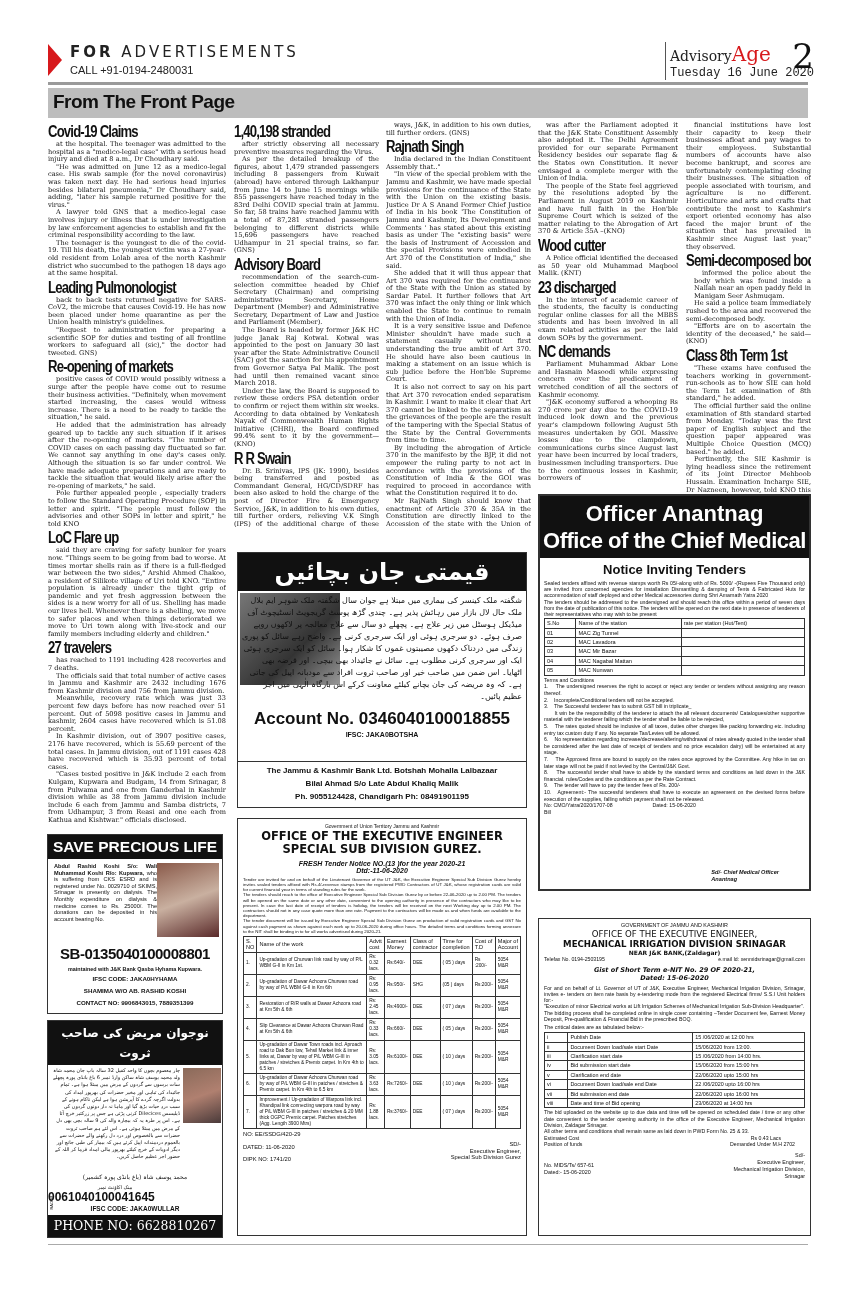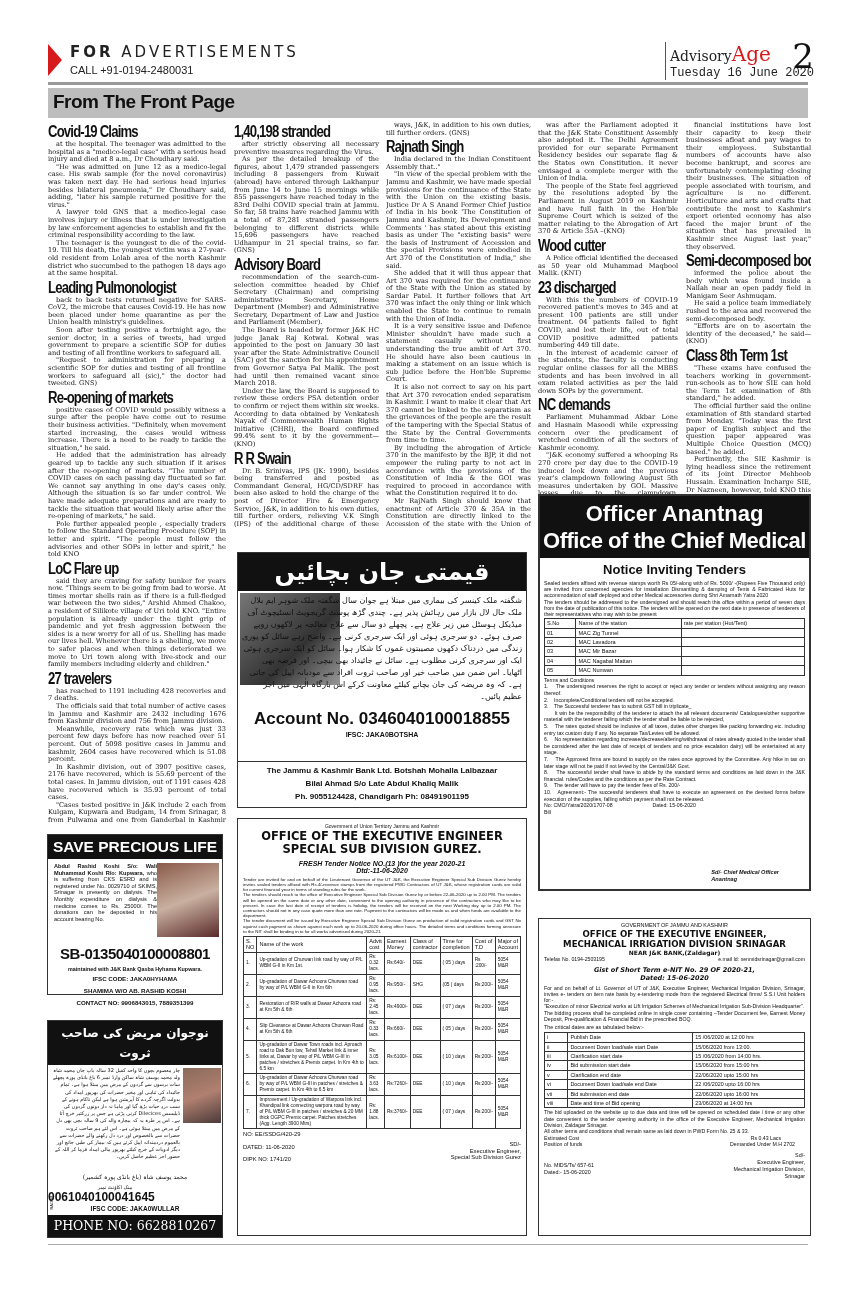--- a/index.html
+++ b/index.html
@@ -47,21 +47,20 @@
   </div>
 
 <div class="col" id="col1" style="left: 48px; top: 122px; width: 178px; height: 700px; overflow: hidden;">
     <h2>Covid-19 Claims</h2>
     <p style="text-indent: 8px;">at the hospital. The teenager was admitted to the hospital as a "medico-legal case" with a serious head injury and died at 8 a.m., Dr Choudhary said.</p>
     <p>"He was admitted on June 12 as a medico-legal case. His swab sample (for the novel coronavirus) was taken next day. He had serious head injuries besides bilateral pneumonia," Dr Choudhary said, adding, "later his sample returned positive for the virus."</p>
     <p>A lawyer told GNS that a medico-legal case involves injury or illness that is under investigation by law enforcement agencies to establish and fix the criminal responsibility according to the law.</p>
     <p>The teenager is the youngest to die of the covid-19. Till his death, the youngest victim was a 27-year-old resident from Lolab area of the north Kashmir district who succumbed to the pathogen 18 days ago at the same hospital.</p>
     <h2>Leading Pulmonologist</h2>
     <p style="text-indent: 8px;">back to back tests returned negative for SARS-CoV2, the microbe that causes Covid-19. He has now been placed under home quarantine as per the Union health ministry's guidelines.</p>
-    <p>Soon after testing positive a fortnight ago, the senior doctor, in a series of tweets, had urged government to prepare a scientific SOP for duties and testing of all frontline workers to safeguard all.</p>
     <p>"Request to administration for preparing a scientific SOP for duties and testing of all frontline workers to safeguard all (sic)," the doctor had tweeted. GNS)</p>
     <h2>Re-opening of markets</h2>
     <p style="text-indent: 8px;">positive cases of COVID would possibly witness a surge after the people have come out to resume their business activities. "Definitely, when movement started increasing, the cases would witness increase. There is a need to be ready to tackle the situation," he said.</p>
     <p>He added that the administration has already geared up to tackle any such situation if it arises after the re-opening of markets. "The number of COVID cases on each passing day fluctuated so far. We cannot say anything in one day's cases only. Although the situation is so far under control. We have made adequate preparations and are ready to tackle the situation that would likely arise after the re-opening of markets," he said.</p>
     <p>Pole further appealed people , especially traders to follow the Standard Operating Procedure (SOP) in letter and spirit. "The people must follow the advisories and other SOPs in letter and spirit," he told KNO</p>
     <h2>LoC Flare up</h2>
     <p style="text-indent: 8px;">said they are craving for safety bunker for years now. "Things seem to be going from bad to worse. At times mortar shells rain as if there is a full-fledged war between the two sides," Arshid Ahmed Chakoo, a resident of Silikote village of Uri told KNO. "Entire population is already under the tight grip of pandemic and yet fresh aggression between the sides is a new worry for all of us. Shelling has made our lives hell. Whenever there is a shelling, we move to safer places and when things deteriorated we move to Uri town along with live-stock and our family members including elderly and children."</p>
     <h2>27 travelers</h2>
     <p style="text-indent: 8px;">has reached to 1191 including 428 recoveries and 7 deaths.</p>
     <p>The officials said that total number of active cases in Jammu and Kashmir are 2432 including 1676 from Kashmir division and 756 from Jammu division.</p>
@@ -90,30 +89,29 @@
     <p>It is also not correct to say on his part that Art 370 revocation ended separatism in Kashmir. I want to make it clear that Art 370 cannot be linked to the separatism as the grievances of the people are the result of the tampering with the Special Status of the State by the Central Governments from time to time.</p>
     <p>By including the abrogation of Article 370 in the manifesto by the BJP, it did not empower the ruling party to not act in accordance with the provisions of the Constitution of India &amp; the GOI was required to proceed in accordance with what the Constitution required it to do.</p>
     <p>Mr RajNath Singh should know that enactment of Article 370 &amp; 35A in the Constitution are directly linked to the Accession of the state with the Union of India. The justification of including Article 370 &amp; 35A in the Constitution of India are available in the records of the Lok Sabha debates. Pt Nehru as Prime Minister of India took the Parliament into confidence on the Delhi Agreement &amp; it</p>
   </div>
 <div class="col" id="col4" style="left: 538px; top: 122px; width: 140px; height: 415px; overflow: hidden;">
     <p>was after the Parliament adopted it that the J&amp;K State Constituent Assembly also adopted it. The Delhi Agreement provided for our separate Permanent Residency besides our separate flag &amp; the States own Constitution. It never envisaged a complete merger with the Union of India.</p>
     <p>The people of the State feel aggrieved by the resolutions adopted by the Parliament in August 2019 on Kashmir and have full faith in the Hon'ble Supreme Court which is seized of the matter relating to the Abrogation of Art 370 &amp; Article 35A –(KNO)</p>
     <h2>Wood cutter</h2>
     <p style="text-indent: 8px;">A Police official identified the deceased as 50 year old Muhammad Maqbool Malik. (KNT)</p>
     <h2>23 discharged</h2>
-    <p style="text-indent: 8px;">With this the numbers of COVID-19 recovered patient's moves to 345 and at present 100 patients are still under treatment. 04 patients failed to fight COVID, and lost their life, out of total COVID positive admitted patients numbering 449 till date.</p>
     <p>In the interest of academic career of the students, the faculty is conducting regular online classes for all the MBBS students and has been involved in all exam related activities as per the laid down SOPs by the government.</p>
     <h2>NC demands</h2>
     <p style="text-indent: 8px;">Parliament Muhammad Akbar Lone and Hasnain Masoodi while expressing concern over the predicament of wretched condition of all the sectors of Kashmir economy.</p>
     <p>"J&amp;K economy suffered a whooping Rs 270 crore per day due to the COVID-19 induced look down and the previous year's clampdown following August 5th measures undertaken by GOI. Massive losses due to the clampdown, communications curbs since August last year have been incurred by local traders, businessmen including transporters. Due to the continuous losses in Kashmir, borrowers of</p>
   </div>
 <div class="col" id="col5" style="left: 686px; top: 122px; width: 125px; height: 415px; overflow: hidden;">
     <p>financial institutions have lost their capacity to keep their businesses afloat and pay wages to their employees. Substantial numbers of accounts have also become bankrupt, and scores are unfortunately contemplating closing their businesses. The situation of people associated with tourism, and agriculture is no different. Horticulture and arts and crafts that contribute the most to Kashmir's export oriented economy has also faced the major brunt of the situation that has prevailed in Kashmir since August last year," they observed.</p>
     <h2>Semi-decomposed body</h2>
-    <p style="text-indent: 8px;">informed the police about the body which was found inside a Nallah near an open paddy field in Manigam Seer Ashmuqam.</p>
+    <p style="text-indent: 8px; margin-left: 8px;">informed the police about the body which was found inside a Nallah near an open paddy field in Manigam Seer Ashmuqam.</p>
     <p>He said a police team immediately rushed to the area and recovered the semi-decomposed body.</p>
     <p>"Efforts are on to ascertain the identity of the deceased," he said—(KNO)</p>
     <h2>Class 8th Term 1st</h2>
     <p style="text-indent: 8px;">"These exams have confused the teachers working in government-run-schools as to how SIE can hold the Term 1st examination of 8th standard," he added.</p>
     <p>The official further said the online examination of 8th standard started from Monday. "Today was the first paper of English subject and the question paper appeared was Multiple Choice Question (MCQ) based." he added.</p>
     <p>Pertinently, the SIE Kashmir is lying headless since the retirement of its Joint Director Mehboob Hussain. Examination Incharge SIE, Dr Nazneen, however, told KNO this was not an examination but an assessment of what students have obtained and achieved from online classes since March</p>
     <p>"There was no need to panic as it was not an examination but an assessment and with this evaluation, we can measure how much students have learned during these months," she said.</p>
   </div>
 
 <div class="ad" style="left:237px;top:552px;width:290px;height:210px;border-width:1.5px">
@@ -301,21 +299,21 @@
   <div class="sm" style="font-size:5.2px">Bill</div>
   <div class="sm" style="position:absolute;right:30px;bottom:6px;font-style:italic;font-weight:bold;font-size:5.6px">
         <div>Sd/- Chief Medical Officer</div>
         <div>Anantnag</div>
       </div>
   </div>
 </div>
 
 <div class="ad" style="left:538px;top:918px;width:273px;height:318px;padding:3px 5px">
   <div class="sm" style="text-align:center;font-size:5.4px">GOVERNMENT OF JAMMU AND KASHMIR</div>
-  <div style="text-align:center;font-family:'DejaVu Sans',sans-serif;font-weight:bold;font-size:8.6px;line-height:10px">OFFICE OF THE EXECUTIVE ENGINEER,</div>
+  <div style="text-align:center;font-family:'DejaVu Sans',sans-serif;font-weight:normal;font-size:8.6px;line-height:10px">OFFICE OF THE EXECUTIVE ENGINEER,</div>
   <div style="text-align:center;font-family:'DejaVu Sans',sans-serif;font-weight:bold;font-size:8.6px;line-height:10px">MECHANICAL IRRIGATION DIVISION SRINAGAR</div>
   <div style="text-align:center;font-family:'DejaVu Sans',sans-serif;font-weight:bold;font-size:6px">NEAR J&amp;K BANK,(Zaldagar)</div>
   <div class="sm" style="display:flex;justify-content:space-between;font-size:5.2px">
       <span>Telefax No. 0194-2503195</span>
       <span>e.mail Id: xenmidsrinagar@gmail.com</span>
     </div>
   <div style="text-align:center;font-family:'DejaVu Sans',sans-serif;font-weight:bold;font-style:italic;font-size:6.5px;margin-top:3px">Gist of Short Term e-NIT No. 29 OF 2020-21,</div>
   <div style="text-align:center;font-family:'DejaVu Sans',sans-serif;font-weight:bold;font-style:italic;font-size:6.5px;margin-bottom:3px">Dated:    15-06-2020</div>
   <div class="sm" style="font-size:5.2px;line-height:6.3px;text-align:justify">For and on behalf of Lt. Governor of UT of J&amp;K, Executive Engineer, Mechanical Irrigation Division, Srinagar, invites e- tenders on item rate basis by e-tendering mode from the registered Electrical firms/ S.S.I Unit holders for:-</div>
   <div class="sm" style="font-size:5.2px;line-height:6.3px;text-align:justify">"Execution of minor Electrical works at Lift Irrigation Schemes of Mechanical Irrigation Sub-Division Headquarter".</div>
@@ -382,21 +380,21 @@
       </div>
     <div style="position:absolute;right:0;top:0;text-align:right">
         <div>Sd/-</div>
         <div>Executive Engineer,</div>
         <div>Mechanical Irrigation Division,</div>
         <div>Srinagar</div>
       </div>
   </div>
 </div>
 
-<div class="ad" style="left:47px;top:834px;width:176px;height:161px">
+<div class="ad" style="left:47px;top:834px;width:176px;height:180px">
   <div class="blk" style="height:24px;font-size:15.5px;line-height:24px">SAVE PRECIOUS LIFE</div>
   <div class="photo" style="position:absolute;right:3px;top:28px;width:62px;height:74px;background:linear-gradient(160deg,#8a5a4a,#c9b0a0 50%,#5a2a2a)"></div>
   <div class="sm" style="position:absolute;left:6px;top:28px;width:103px;font-size:5.6px;line-height:6.6px;text-align:justify"><b>Abdul Rashid Koshi S/o: Wali Muhammad Koshi R/o: Kupwara,</b><span> who is suffering from CKS ESRD and is registered under No. 0029710 of SKIMS, Srinagar is presently on dialysis. The Monthly expenditure on dialysis &amp; medicine comes to Rs. 25000/. The donations can be deposited in his account bearing No.</span></div>
   <div style="position:absolute;left:0;right:0;top:110px;text-align:center;font-family:'Liberation Sans',sans-serif;font-weight:bold;font-size:15px;letter-spacing:-.5px">SB-0135040100008801</div>
   <div class="sm" style="position:absolute;left:0;right:0;top:131px;text-align:center;font-weight:bold;font-size:5.4px">maintained with J&amp;K Bank Qasba Hyhama Kupwara.</div>
   <div class="sm" style="position:absolute;left:0;right:0;top:141px;text-align:center;font-weight:bold;font-size:6.2px">IFSC CODE: JAKA0HYHAMA</div>
   <div class="sm" style="position:absolute;left:0;right:0;top:153px;text-align:center;font-weight:bold;font-size:6.2px">SHAMIMA W/O AB. RASHID KOSHI</div>
   <div class="sm" style="position:absolute;left:0;right:0;top:165px;text-align:center;font-weight:bold;font-size:6.2px">CONTACT NO: 9906843015, 7889351399</div>
 </div>
 

